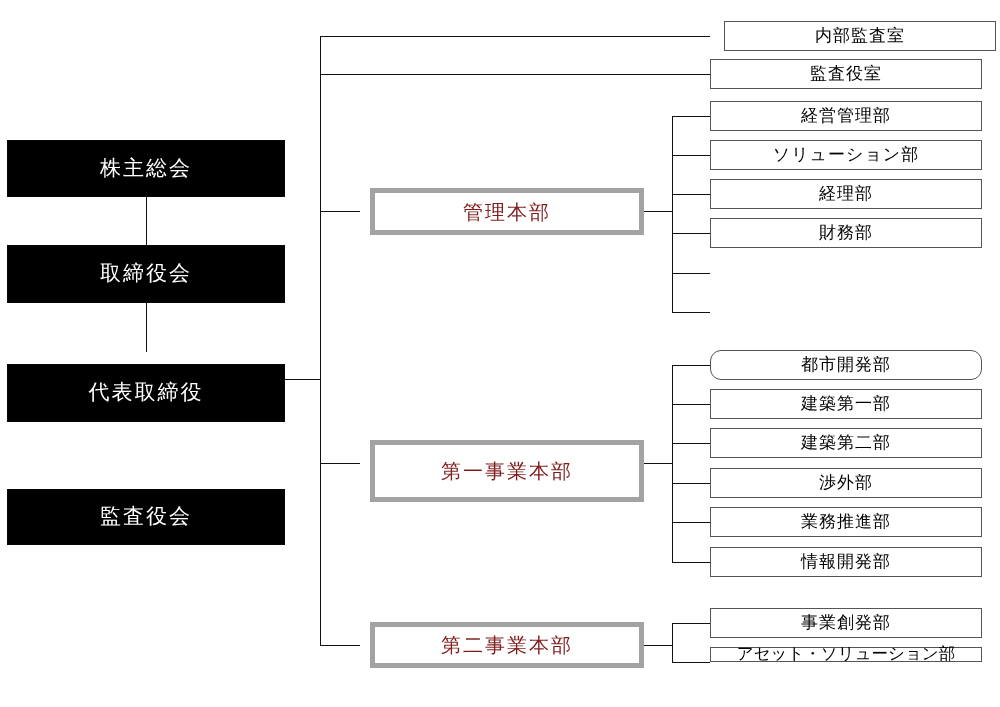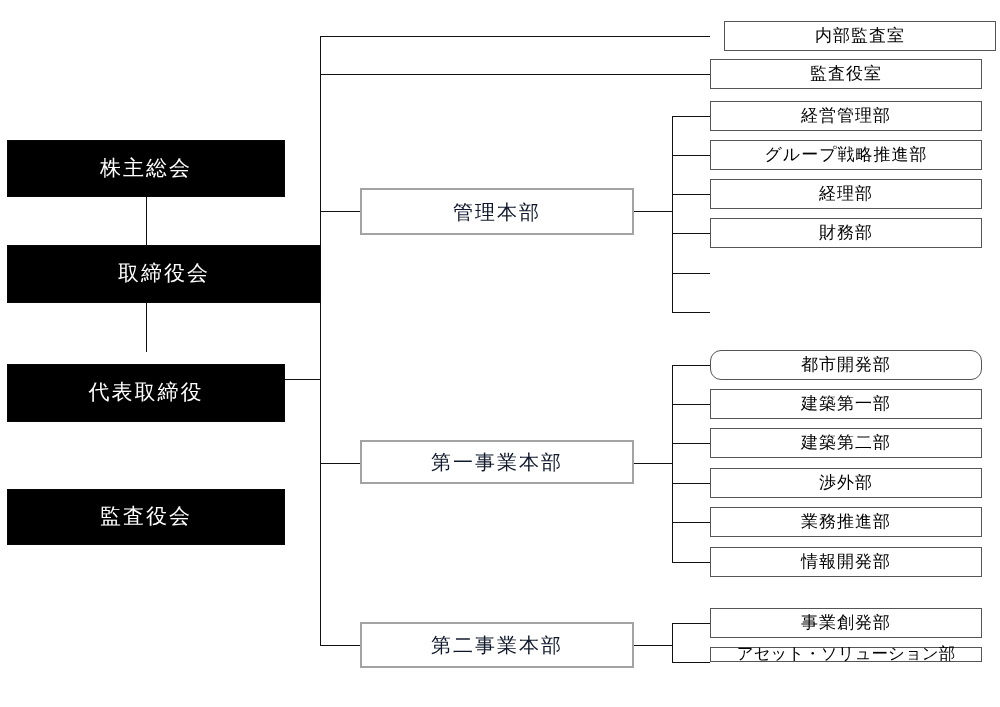--- a/index.html
+++ b/index.html
@@ -37,24 +37,25 @@
     background: #000000;
     color: #ffffff;
     border: 1px solid #0a0608;
     font-size: 21px;
     letter-spacing: 2px;
   }
 
   
   .node.division {
     background: #ffffff;
-    color: #0f172a;
-    border: 2px solid #a3a3a3;
+    color: #7f1d1d;
+    border: 5px solid #a3a3a3;
     font-size: 20px;
     letter-spacing: 2px;
+    margin-left: 10px;
   }
 
   
   .node.dept {
     background: #ffffff;
     color: #000000;
     border: 1px solid #555555;
     font-size: 17px;
     letter-spacing: 1px;
   }
@@ -114,57 +115,57 @@
 
   <div class="line h" style="left:634px; top:645px; width:39px;"></div>
   <div class="line v" style="left:672px; top:623px; height:40px;"></div>
   <div class="line h" style="left:672px; top:623px; width:38px;"></div>
   <div class="line h" style="left:672px; top:662px; width:38px;"></div>
 
   <div class="node gov" style="left:7px; top:140px; width:278px; height:57px;">
     <span>株主総会</span>
   </div>
 
-  <div class="node gov" style="left:7px; top:245px; width:314px; height:58px;text-align:right;">
+  <div class="node gov" style="left:7px; top:245px; width:278px; height:58px;text-align:right;">
     <span>取締役会</span>
   </div>
 
   <div class="node gov" style="left:7px; top:364px; width:278px; height:58px;">
     <span>代表取締役</span>
   </div>
 
   <div class="node gov" style="left:7px; top:489px; width:278px; height:56px;">
     <span>監査役会</span>
   </div>
 
   <div class="node division" style="left:360px; top:188px; width:274px; height:47px;">
     <span>管理本部</span>
   </div>
 
-  <div class="node division" style="left:360px; top:440px; width:274px; height:44px;">
+  <div class="node division" style="left:360px; top:440px; width:274px; height:62px;">
     <span>第一事業本部</span>
   </div>
 
   <div class="node division" style="left:360px; top:622px; width:274px; height:46px;">
     <span>第二事業本部</span>
   </div>
 
   <div class="node dept" style="left:710px; top:21px; width:272px; height:30px;margin-left:14px;">
     <span>内部監査室</span>
   </div>
 
   <div class="node dept" style="left:710px; top:59px; width:272px; height:30px;">
     <span>監査役室</span>
   </div>
 
   <div class="node dept" style="left:710px; top:101px; width:272px; height:30px;">
     <span>経営管理部</span>
   </div>
   <div class="node dept" style="left:710px; top:140px; width:272px; height:30px;">
-    <span>グループ戦略推進部</span>
+    <span>ソリューション部</span>
   </div>
   <div class="node dept" style="left:710px; top:179px; width:272px; height:30px;">
     <span>経理部</span>
   </div>
   <div class="node dept" style="left:710px; top:218px; width:272px; height:30px;">
     <span>財務部</span>
   </div>
 
   <div class="node dept" style="left:710px; top:350px; width:272px; height:30px;border-radius:11px;">
     <span>都市開発部</span>

